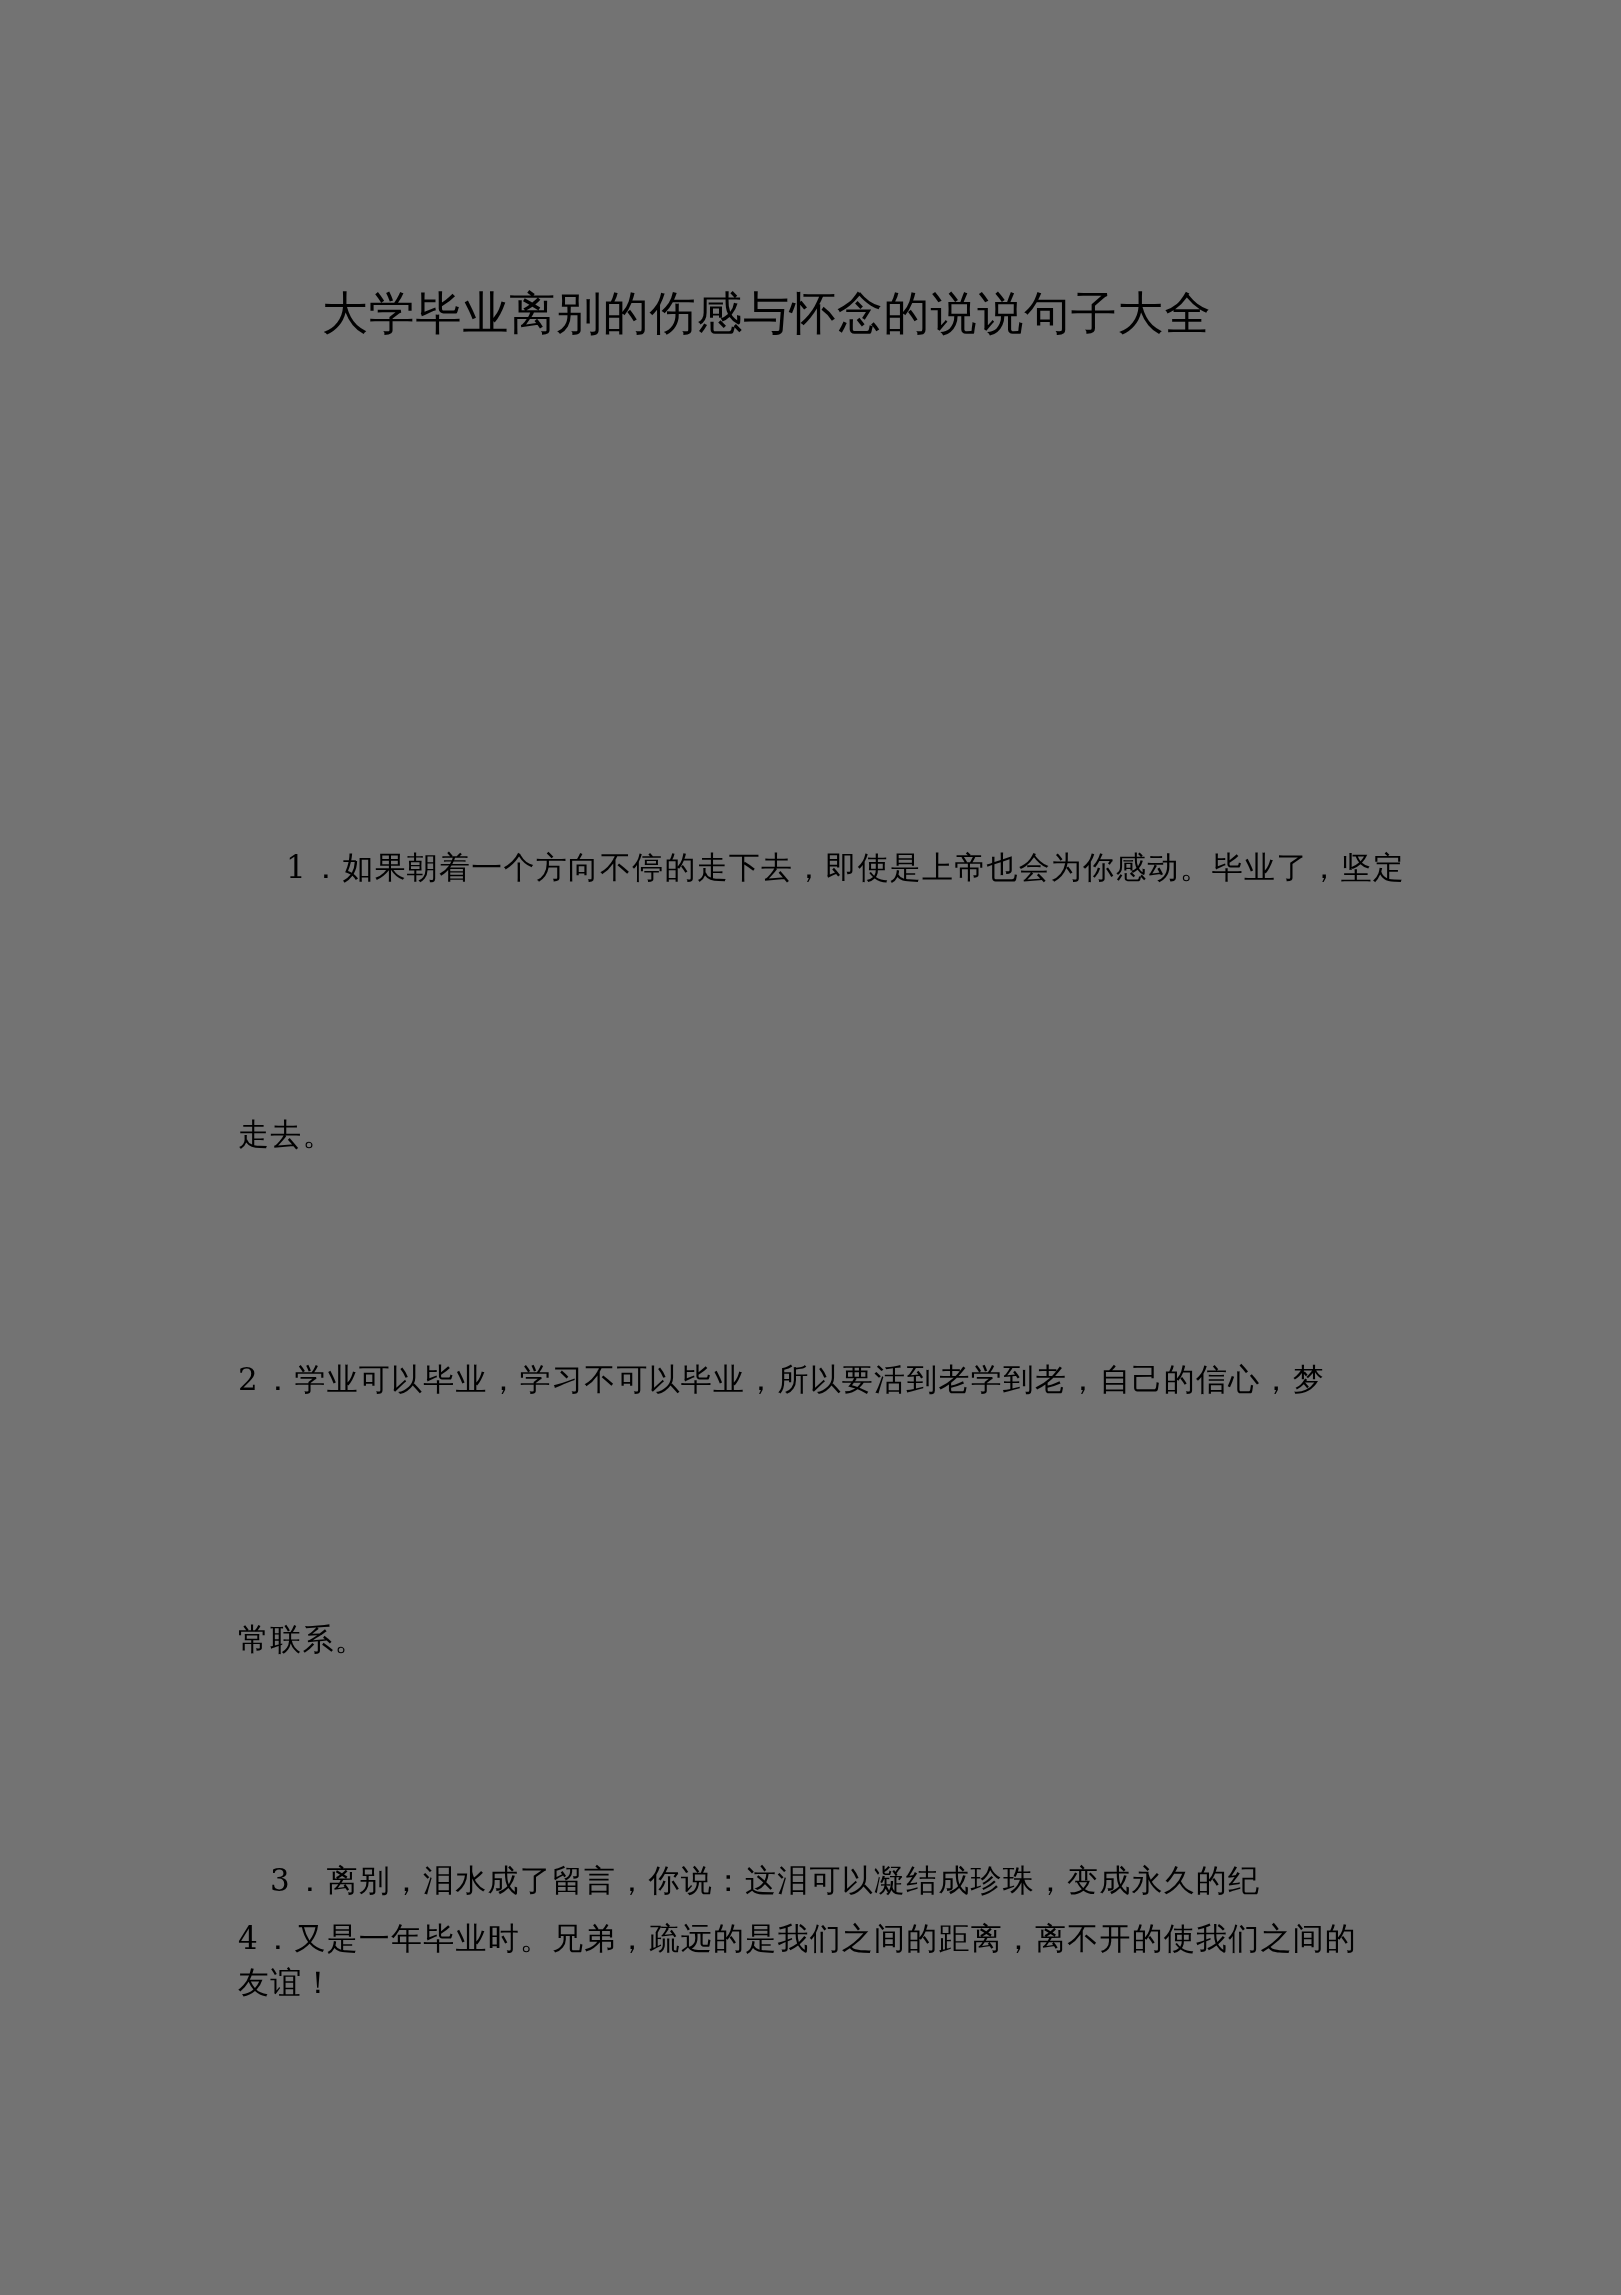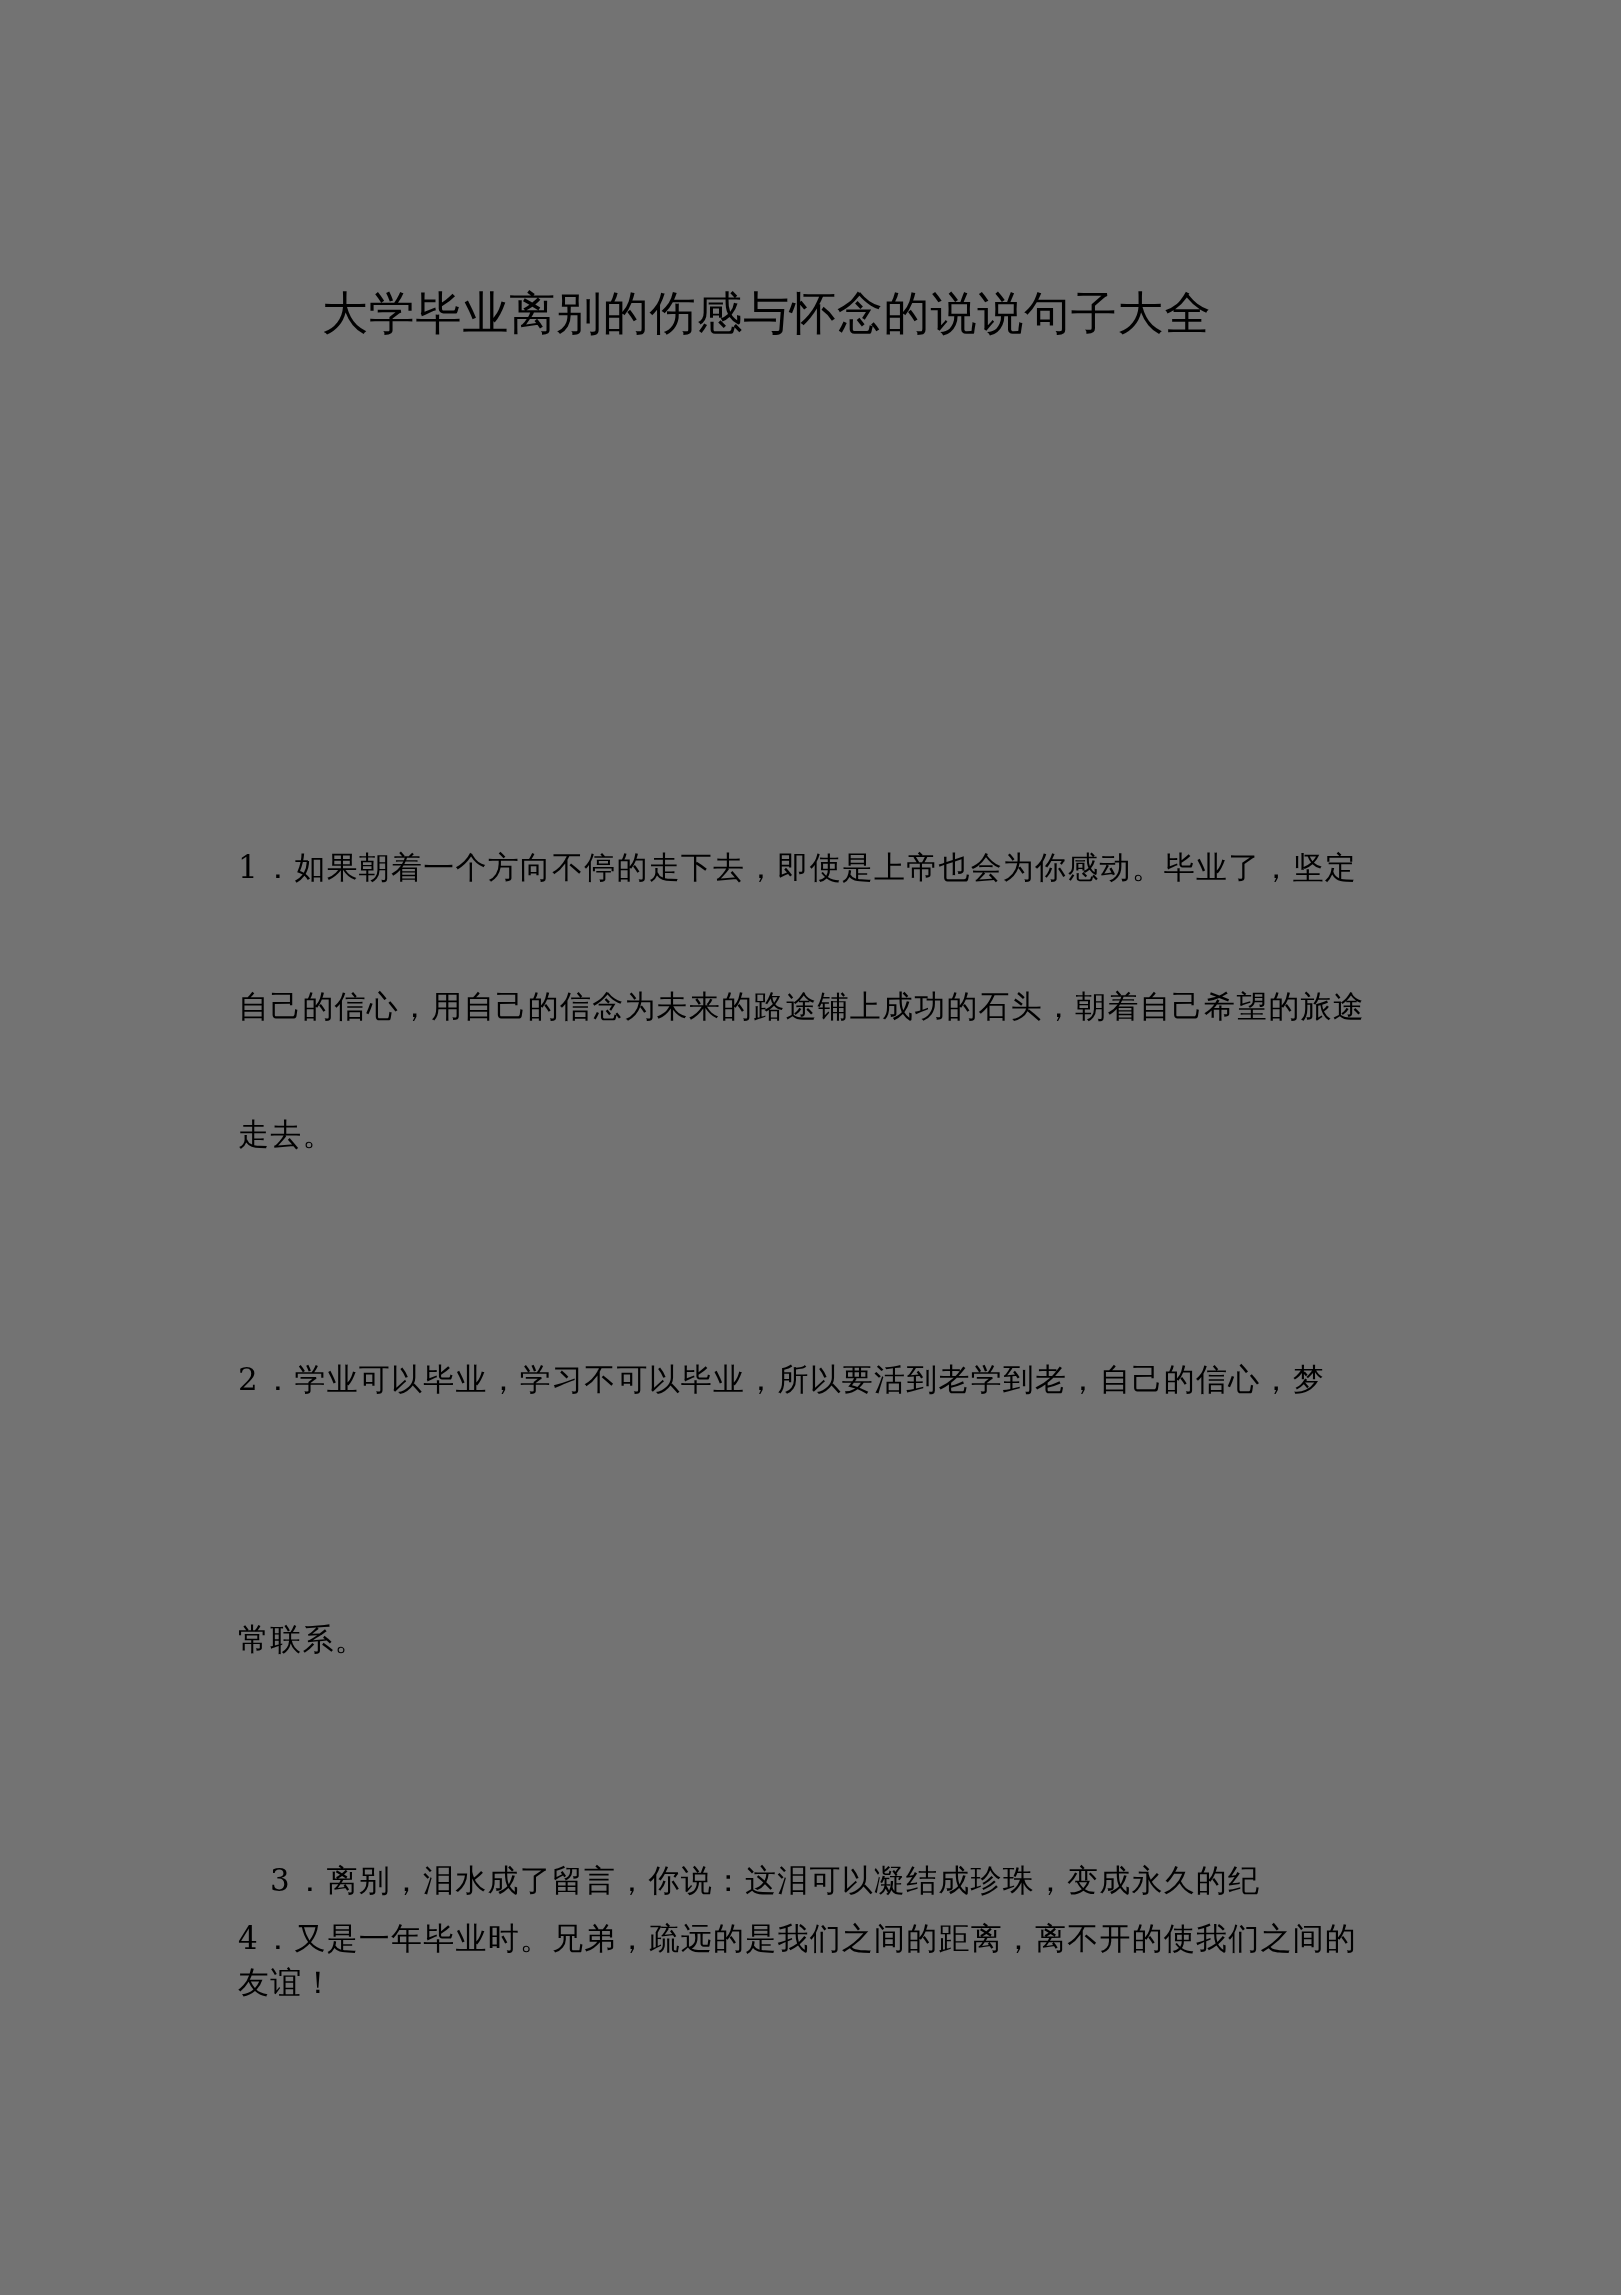--- a/index.html
+++ b/index.html
@@ -47,22 +47,21 @@
       margin-right: 3.3px;
     }
   </style>
 </head>
 <body>
 
 <div class="page">
 
   <h1 class="title">大学毕业离别的伤感与怀念的说说句子大全</h1>
 
-  <div class="line" style="top:847px;"><span class="num">1</span><span>．如果朝着一个方向不停的走下去，即使是上帝也会为你感动。毕业了，坚定</span></div>
-  <div class="line" style="top:986px;">自己的信心，用自己的信念为未来的路途铺上成功的石头，朝着自己希望的旅途</div>
+  <div class="line" style="top:847px;margin-left:48px;"><span class="num">1</span><span>．如果朝着一个方向不停的走下去，即使是上帝也会为你感动。毕业了，坚定</span></div>
   <div class="line" style="top:1114px;">走去。</div>
 
   <div class="line" style="top:1359px;"><span class="num">2</span><span>．学业可以毕业，学习不可以毕业，所以要活到老学到老，自己的信心，梦</span></div>
   <div class="line" style="top:1619px;">常联系。</div>
 
   <div class="line" style="top:1860px;margin-left:32px;"><span class="num">3</span><span>．离别，泪水成了留言，你说：这泪可以凝结成珍珠，变成永久的纪</span></div>
 
   <div class="line" style="top:1918px;"><span class="num">4</span><span>．又是一年毕业时。兄弟，疏远的是我们之间的距离，离不开的使我们之间的</span></div>
   <div class="line" style="top:1962px;">友谊！</div>
 

